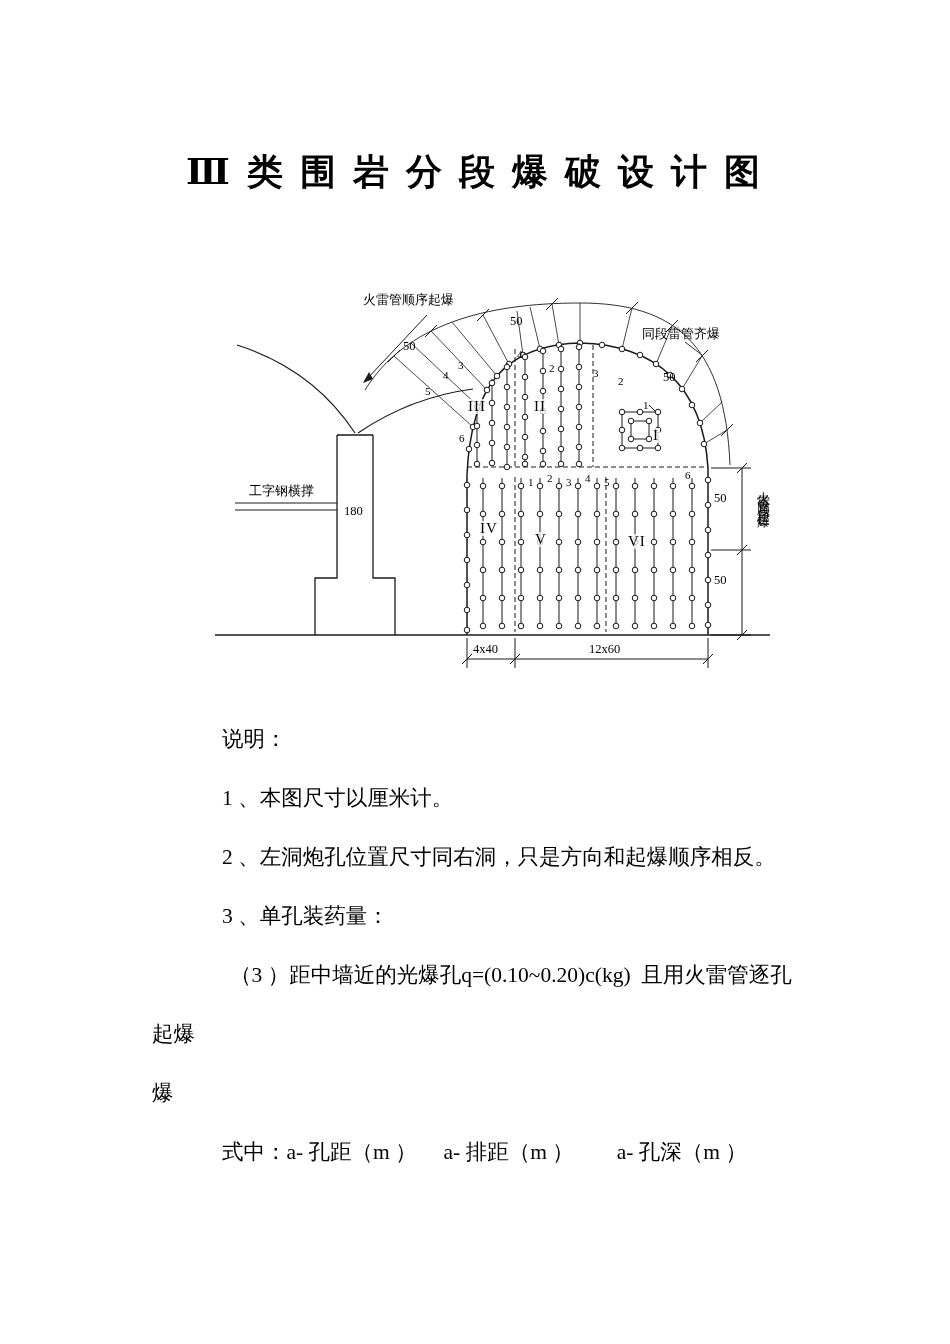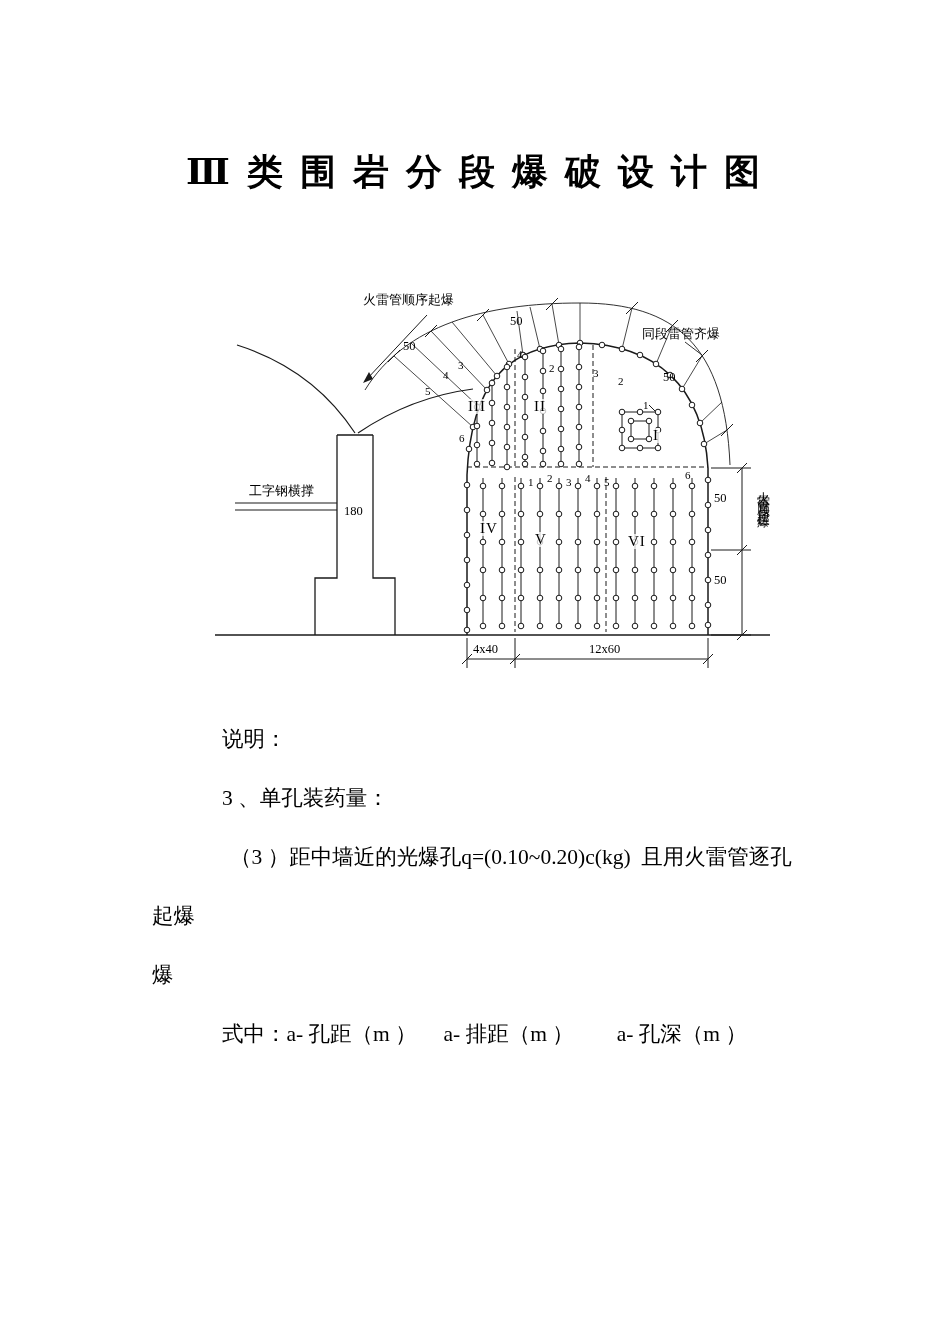--- a/index.html
+++ b/index.html
@@ -275,20 +275,22 @@
     <span class="num" style="left:363px;top:192px">1</span>
     <span class="num" style="left:382px;top:188px">2</span>
     <span class="num" style="left:401px;top:192px">3</span>
     <span class="num" style="left:420px;top:188px">4</span>
     <span class="num" style="left:439px;top:192px">5</span>
     <span class="num" style="left:520px;top:185px">6</span>
   </div>
 
   <div class="notes">
     <p class="i70">说明：</p>
+    <p class="i70">1 、本图尺寸以厘米计。</p>
+    <p class="i70">2 、左洞炮孔位置尺寸同右洞，只是方向和起爆顺序相反。</p>
     <p class="i70">3 、单孔装药量：</p>
     <p class="i78">（3 ）距中墙近的光爆孔q=(0.10~0.20)c(kg)  且用火雷管逐孔</p>
     <p>起爆</p>
     <p>爆</p>
     <p class="i70">式中：a- 孔距（m ）     a- 排距（m ）        a- 孔深（m ）</p>
   </div>
 
 </div>
 
 </body></html>

